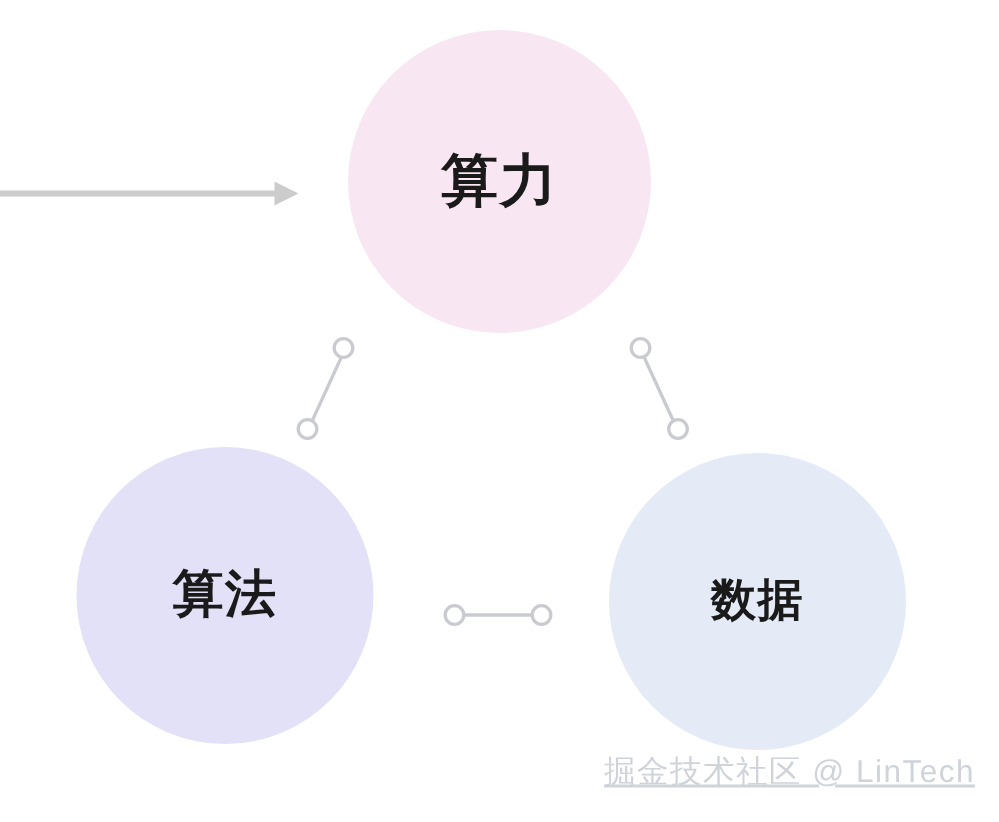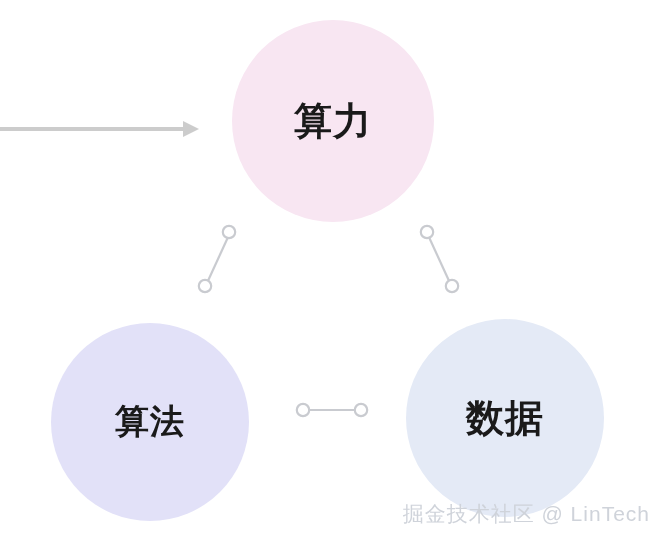--- a/index.html
+++ b/index.html
@@ -33,32 +33,32 @@
   }
   #node-compute {
     left: 232px;
     top: 20px;
     width: 202px;
     height: 202px;
     font-size: 38px;
   }
   #node-algorithm {
     left: 51px;
-    top: 323px;
+    top: 298px;
     width: 198px;
     height: 198px;
     font-size: 34px;
     gap: 10px;
   }
   #node-data {
     left: 406px;
-    top: 319px;
+    top: 302px;
     width: 198px;
     height: 198px;
-    font-size: 38px;
+    font-size: 30px;
   }
   .node-line {
     display: block;
     white-space: nowrap;
   }
   #connectors {
     position: absolute;
     left: 0;
     top: 0;
     width: 666px;
@@ -67,20 +67,21 @@
   }
   #watermark {
     position: absolute;
     right: 16px;
     top: 500px;
     font-size: 21px;
     color: #cfd3da;
     letter-spacing: 1px;
     white-space: nowrap;
     user-select: none;
+    text-decoration: underline;
   }
 </style>
 </head>
 <body>
 
 <div id="canvas">
 
   <svg id="connectors" viewBox="0 0 666 548" width="666" height="548" aria-hidden="true">
 
     <g>

